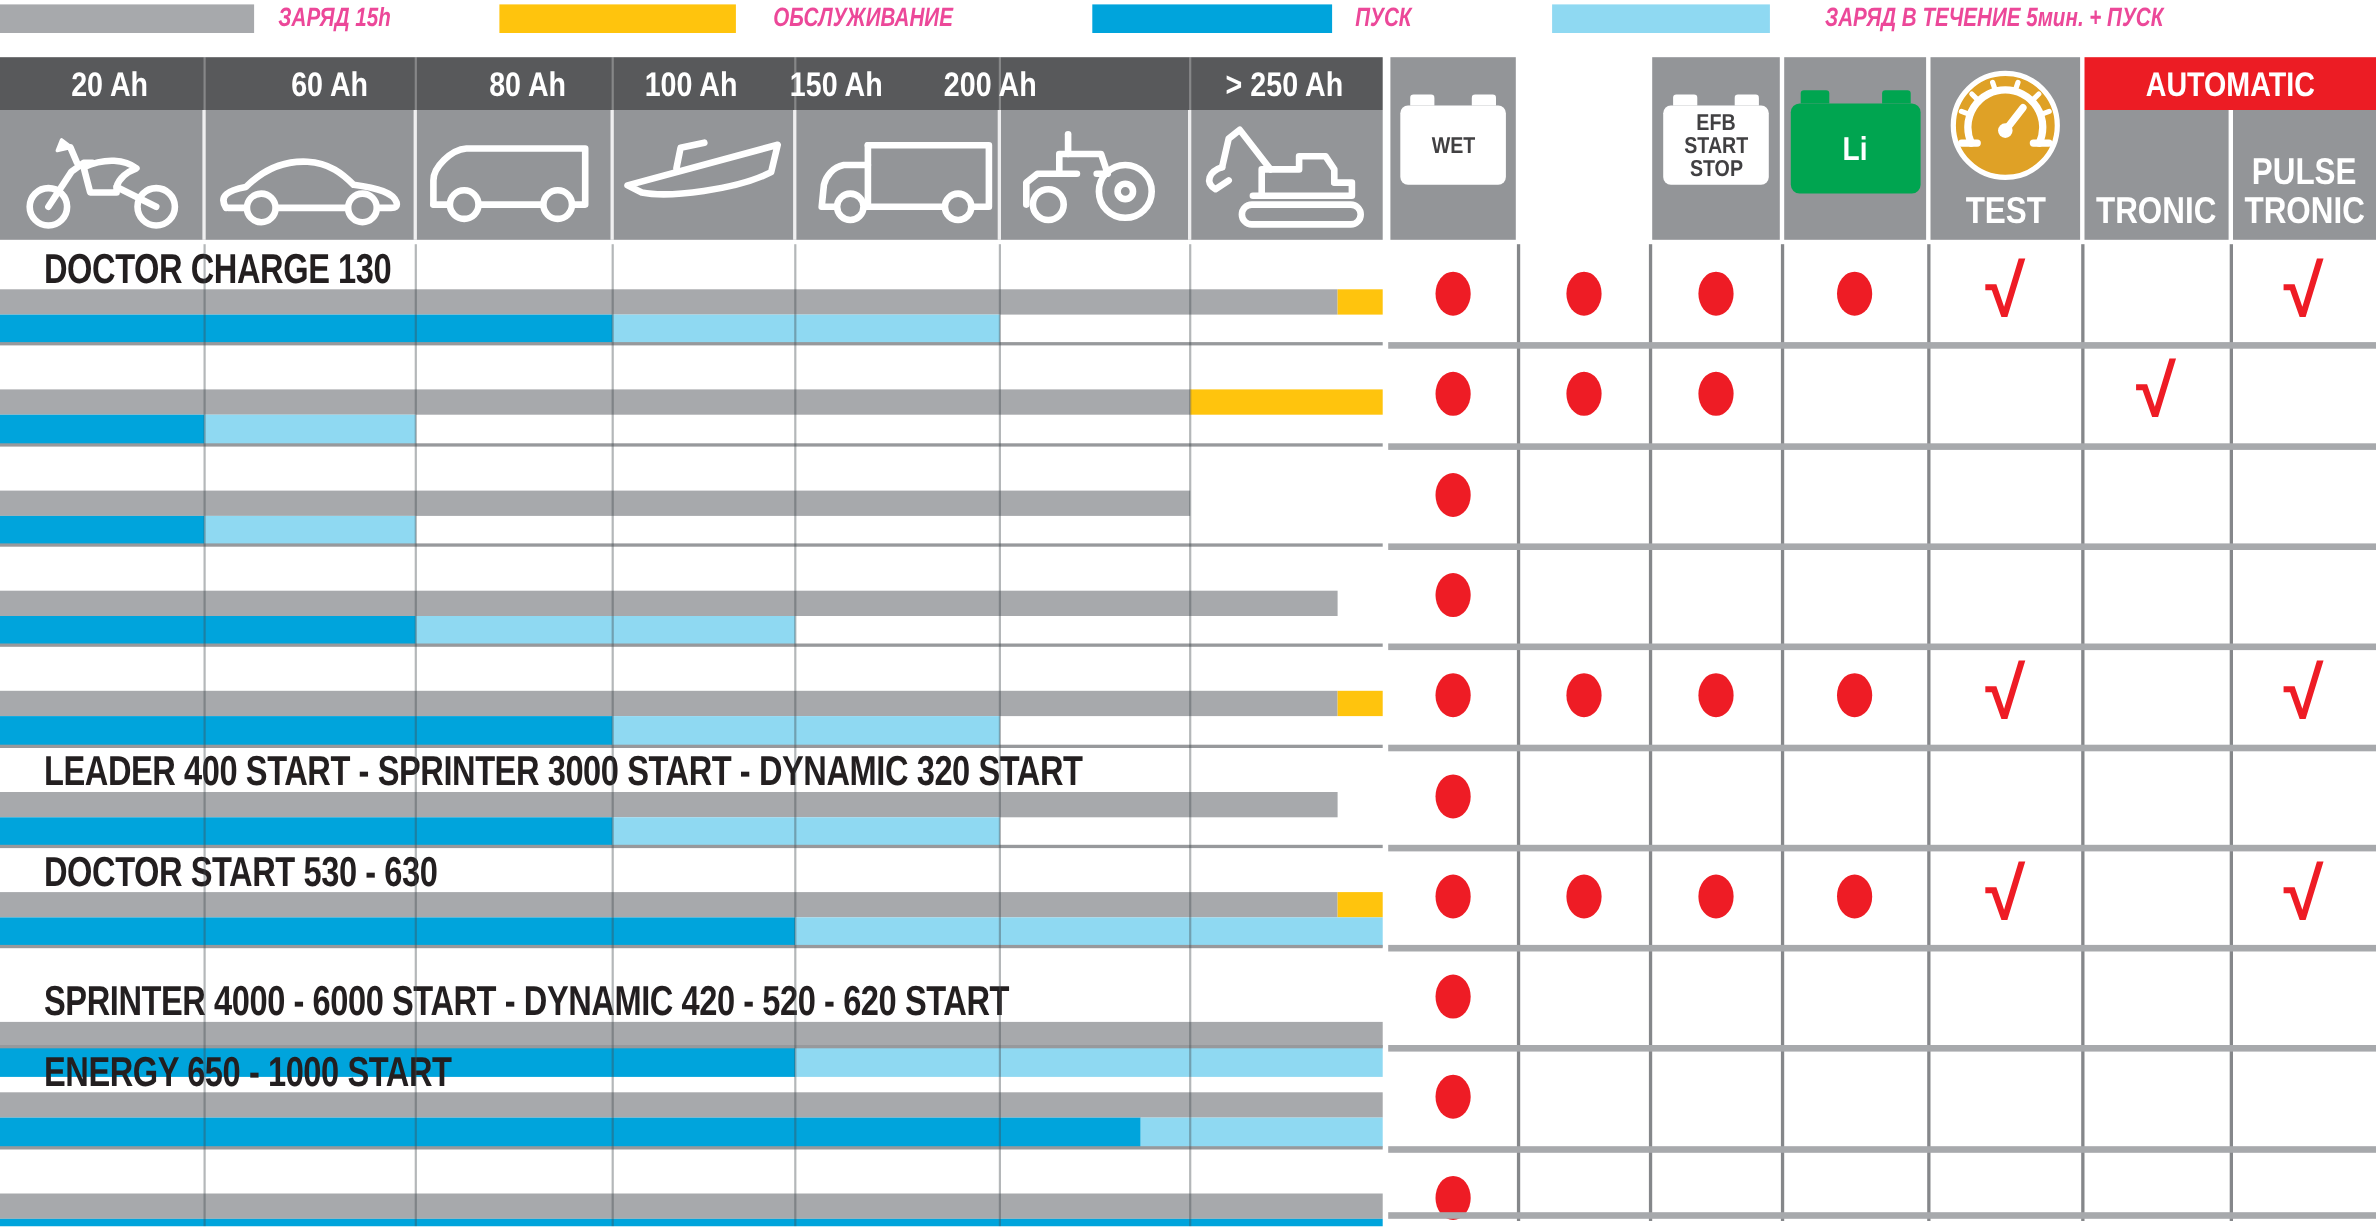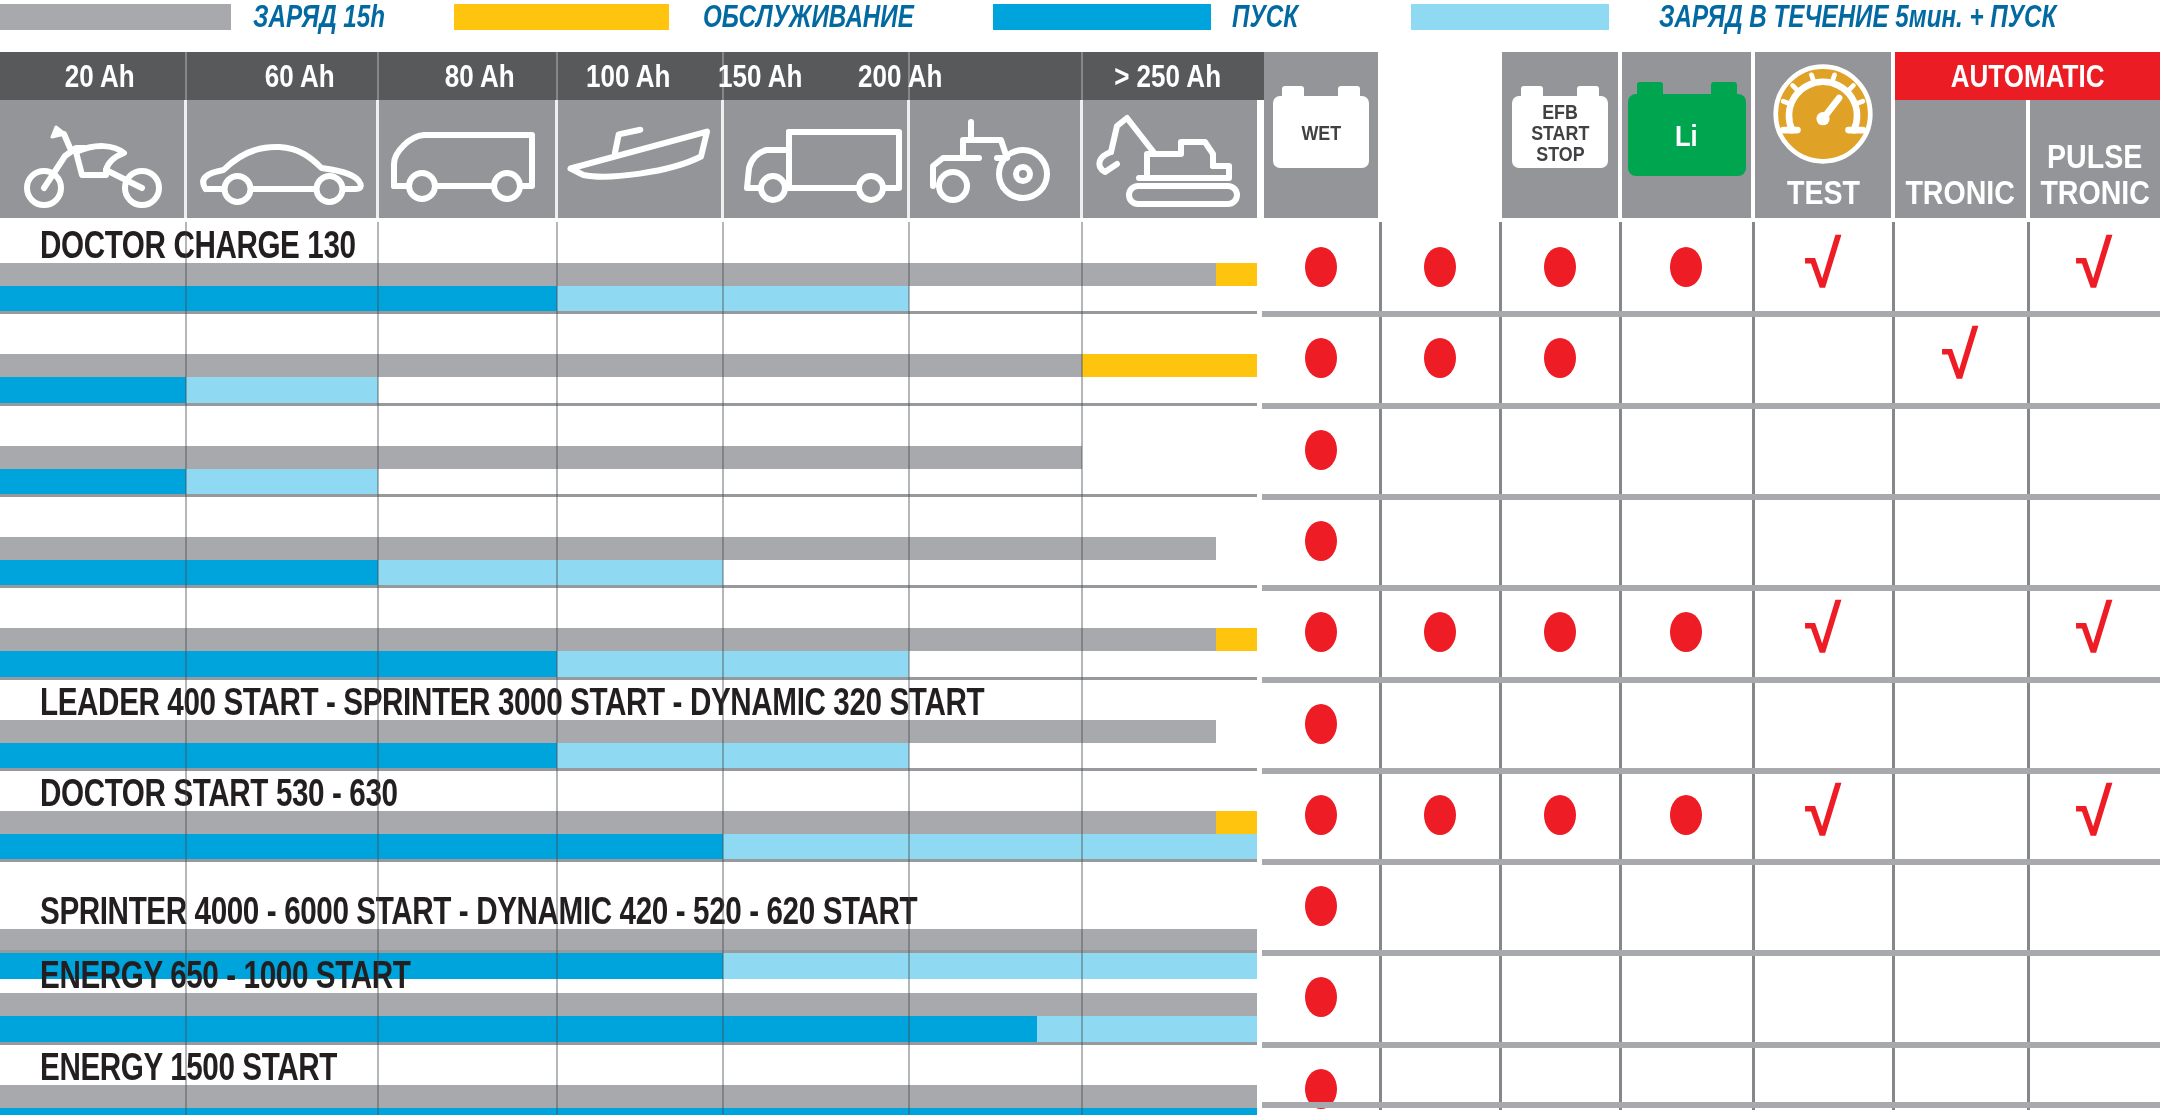--- a/index.html
+++ b/index.html
@@ -4,25 +4,25 @@
 <style>
   html,body{margin:0;padding:0;background:#fff;}
   #stage{position:relative;width:2160px;height:1115px;overflow:hidden;background:#fff;
          font-family:"Liberation Sans",sans-serif;}
   .cnd{display:inline-block;transform:scaleX(.78);transform-origin:0 50%;white-space:nowrap;}
   .cndC{display:inline-block;transform:scaleX(.84);transform-origin:50% 50%;white-space:nowrap;}
 
   
   .lg-sw{position:absolute;top:4px;height:26px;}
   .lg-lab{position:absolute;top:0;height:34px;line-height:34px;font-weight:bold;font-style:italic;
-          font-size:31px;color:#0369a1;}
+          font-size:24px;color:#ec4899;}
   .sw-gray{background:#A7A9AC}.sw-yel{background:#FFC40D}.sw-blue{background:#00A4DC}.sw-lblue{background:#8FD9F2}
 
   
-  .ahstrip{position:absolute;left:0;top:52px;width:1257px;height:48px;background:#58595B;padding-left:29px;}
+  .ahstrip{position:absolute;left:0;top:52px;width:1257px;height:48px;background:#58595B;}
   .ahlab{position:absolute;top:0;width:180px;height:48px;line-height:50px;text-align:center;
          color:#fff;font-weight:bold;font-size:31px;}
   .svline{position:absolute;top:0;width:2px;height:48px;background:rgba(255,255,255,.28);}
   .iconrow{position:absolute;left:0;top:100px;width:1257px;height:118px;background:#939598;}
   .ivline{position:absolute;top:0;width:3px;height:118px;background:#fff;opacity:.85;}
   .vicon{position:absolute;bottom:8px;transform:translateX(-50%);}
 
   
   .prow{position:absolute;left:0;width:1257px;height:91px;}
   .pname{position:absolute;top:3px;left:40px;font-weight:bold;font-size:38px;line-height:40px;
@@ -217,21 +217,20 @@
         <div class="bar blue" style="left: 0px; width: 723px;"></div>
         <div class="bar lblue" style="left: 723px; width: 534px;"></div>
       </div>
       <div class="prow" style="top: 952px;">
         <div class="pname"><span class="cnd">ENERGY 650 - 1000 START</span></div>
         <div class="bar gray" style="left: 0px; width: 1257px;"></div>
         <div class="bar blue" style="left: 0px; width: 1037px;"></div>
         <div class="bar lblue" style="left: 1037px; width: 220px;"></div>
       </div>
       <div class="prow" style="top: 1044px;">
-        <div class="pname"><span class="cnd">ENERGY 1500 START</span></div>
         <div class="bar gray" style="left: 0px; width: 1257px;"></div>
         <div class="bar blue" style="left: 0px; width: 1257px;"></div>
       </div>
     </div>
 
   <div id="rhead">
     <div class="hcell" style="left:2px;width:114px">
       <div class="batt">
           <span>WET</span>
         </div>

